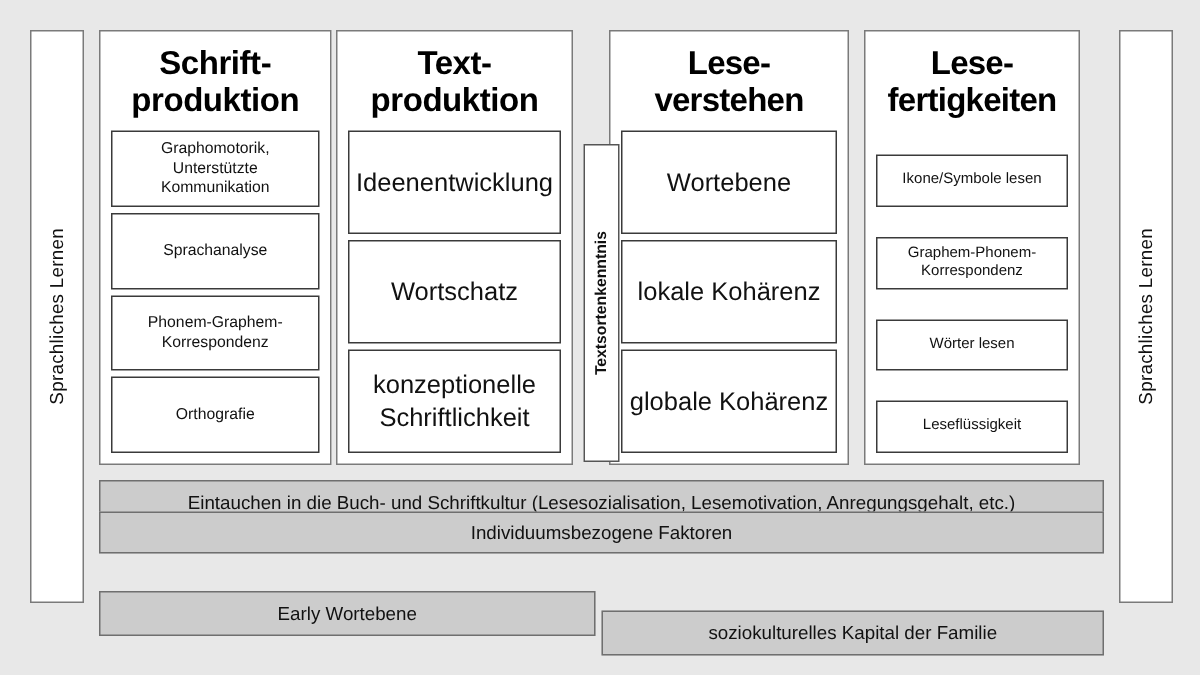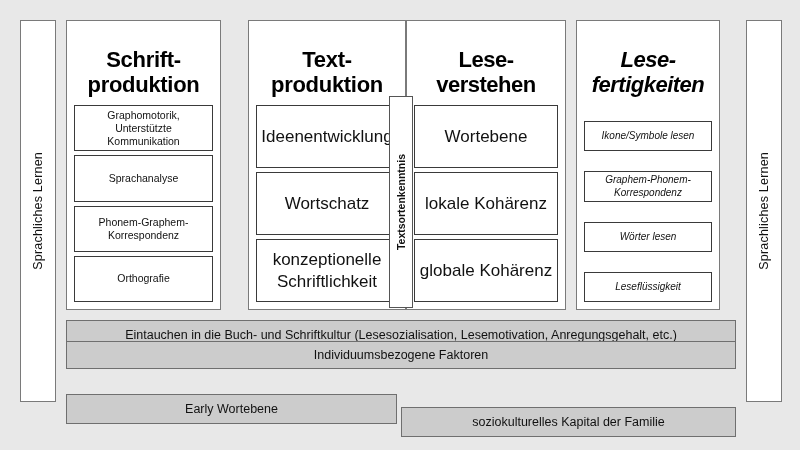--- a/index.html
+++ b/index.html
@@ -45,28 +45,28 @@
   }
 
   
   .column {
     position: absolute;
     top: 20px;
     height: 290px;
     background: #ffffff;
     border: 1.6px solid #7a7a7a;
     box-sizing: border-box;
-    padding: 24px 7px 7px 7px;
+    padding: 6px 7px 7px 7px;
     display: flex;
     flex-direction: column;
   }
   .col-1 { left: 66px;  width: 155px; }
-  .col-2 { left: 248px; width: 158px; justify-content: space-between; }
+  .col-2 { left: 224px; width: 158px; justify-content: space-between; }
   .col-3 { left: 406px; width: 160px; }
-  .col-4 { left: 576px; width: 144px; font-style: italic; }
+  .col-4 { left: 576px; width: 144px; }
 
   .col-title {
     font-size: 22px;
     font-weight: bold;
     text-align: center;
     line-height: 1.12;
     color: #000;
     margin: 3px 0 8px 0;
     letter-spacing: -0.3px;
   }

